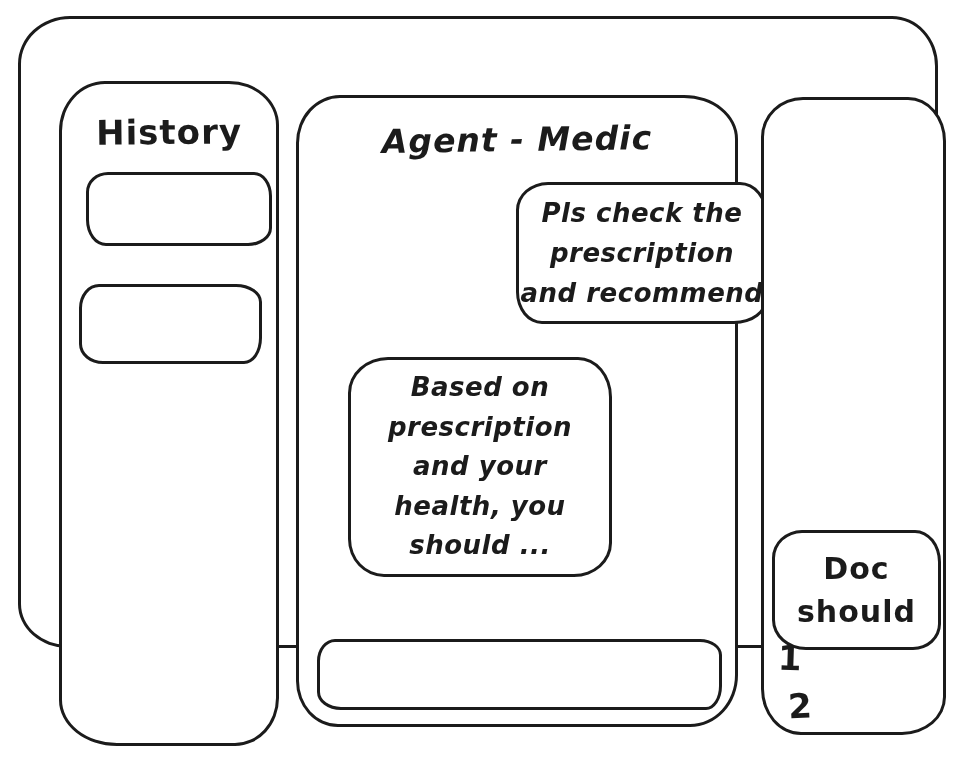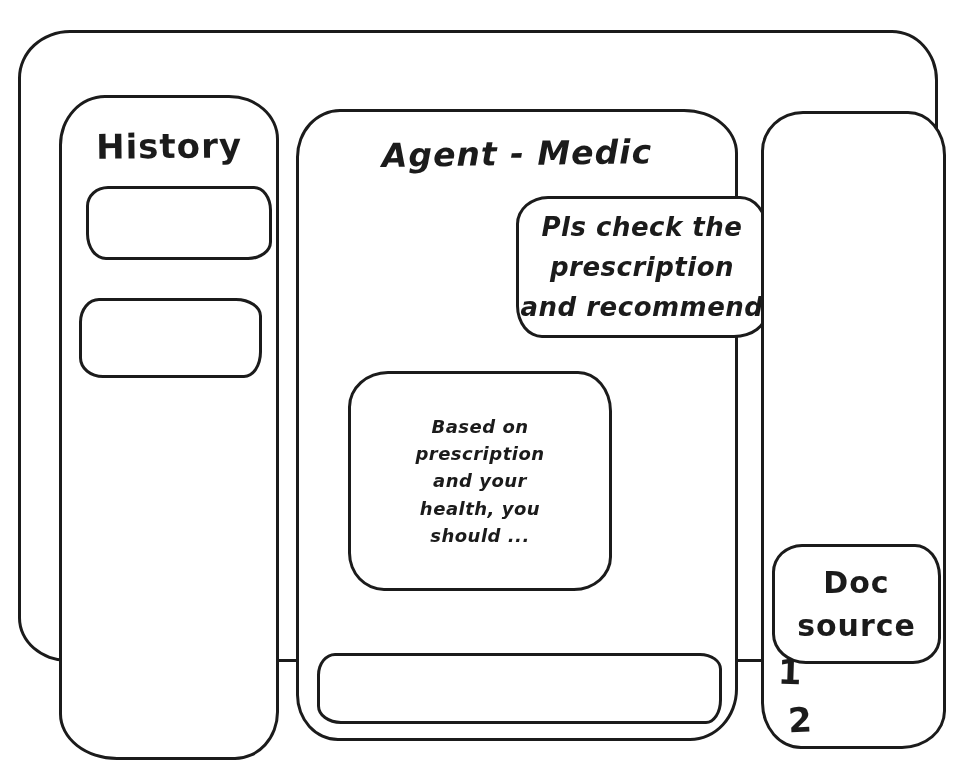--- a/index.html
+++ b/index.html
@@ -16,21 +16,21 @@
   }
 
   .sketch {
     position: absolute;
     border: 3px solid var(--ink);
     background: var(--bg);
   }
 
   
   .frame {
-    left: 18px; top: 30px; width: 920px; height: 632px;
+    left: 18px; top: 16px; width: 920px; height: 632px;
     border-radius: 52px 46px 42px 50px / 48px 50px 46px 44px;
   }
 
   
   .history-panel {
     left: 38px; top: 62px; width: 220px; height: 665px;
     border-radius: 46px 50px 44px 58px / 50px 44px 48px 46px;
   }
   .panel-title {
     position: absolute;
@@ -70,21 +70,21 @@
     margin-left: 39px;
   }
   .bubble-user {
     left: 178px; top: 84px; width: 252px; height: 142px;
     border-radius: 32px 28px 34px 26px / 28px 34px 26px 32px;
     font-size: 26px; line-height: 1.55;
   }
   .bubble-agent {
     left: 10px; top: 259px; width: 264px; height: 220px;
     border-radius: 40px 34px 38px 36px / 36px 40px 34px 38px;
-    font-size: 18px; line-height: 1.52;
+    font-size: 26px; line-height: 1.52;
   }
   .chat-input {
     left: 18px; top: 541px; width: 405px; height: 71px;
     border-radius: 18px 22px 16px 24px / 22px 16px 24px 18px;
     cursor: text;
   }
 
   
   .tools-panel {
     left: 740px; top: 78px; width: 185px; height: 638px;
@@ -149,21 +149,21 @@
 should ...</div>
 
       <div class="sketch chat-input"></div>
     </main>
 
     <aside class="sketch tools-panel">
 
 
 
       <div class="sketch tool tool-doc-source">Doc
-source</div>
+should</div>
 
       <div class="annotation annotation-1">1</div>
 
       <div class="annotation annotation-2">2</div>
     </aside>
 
   </div>
 </div>
 
 </body></html>

